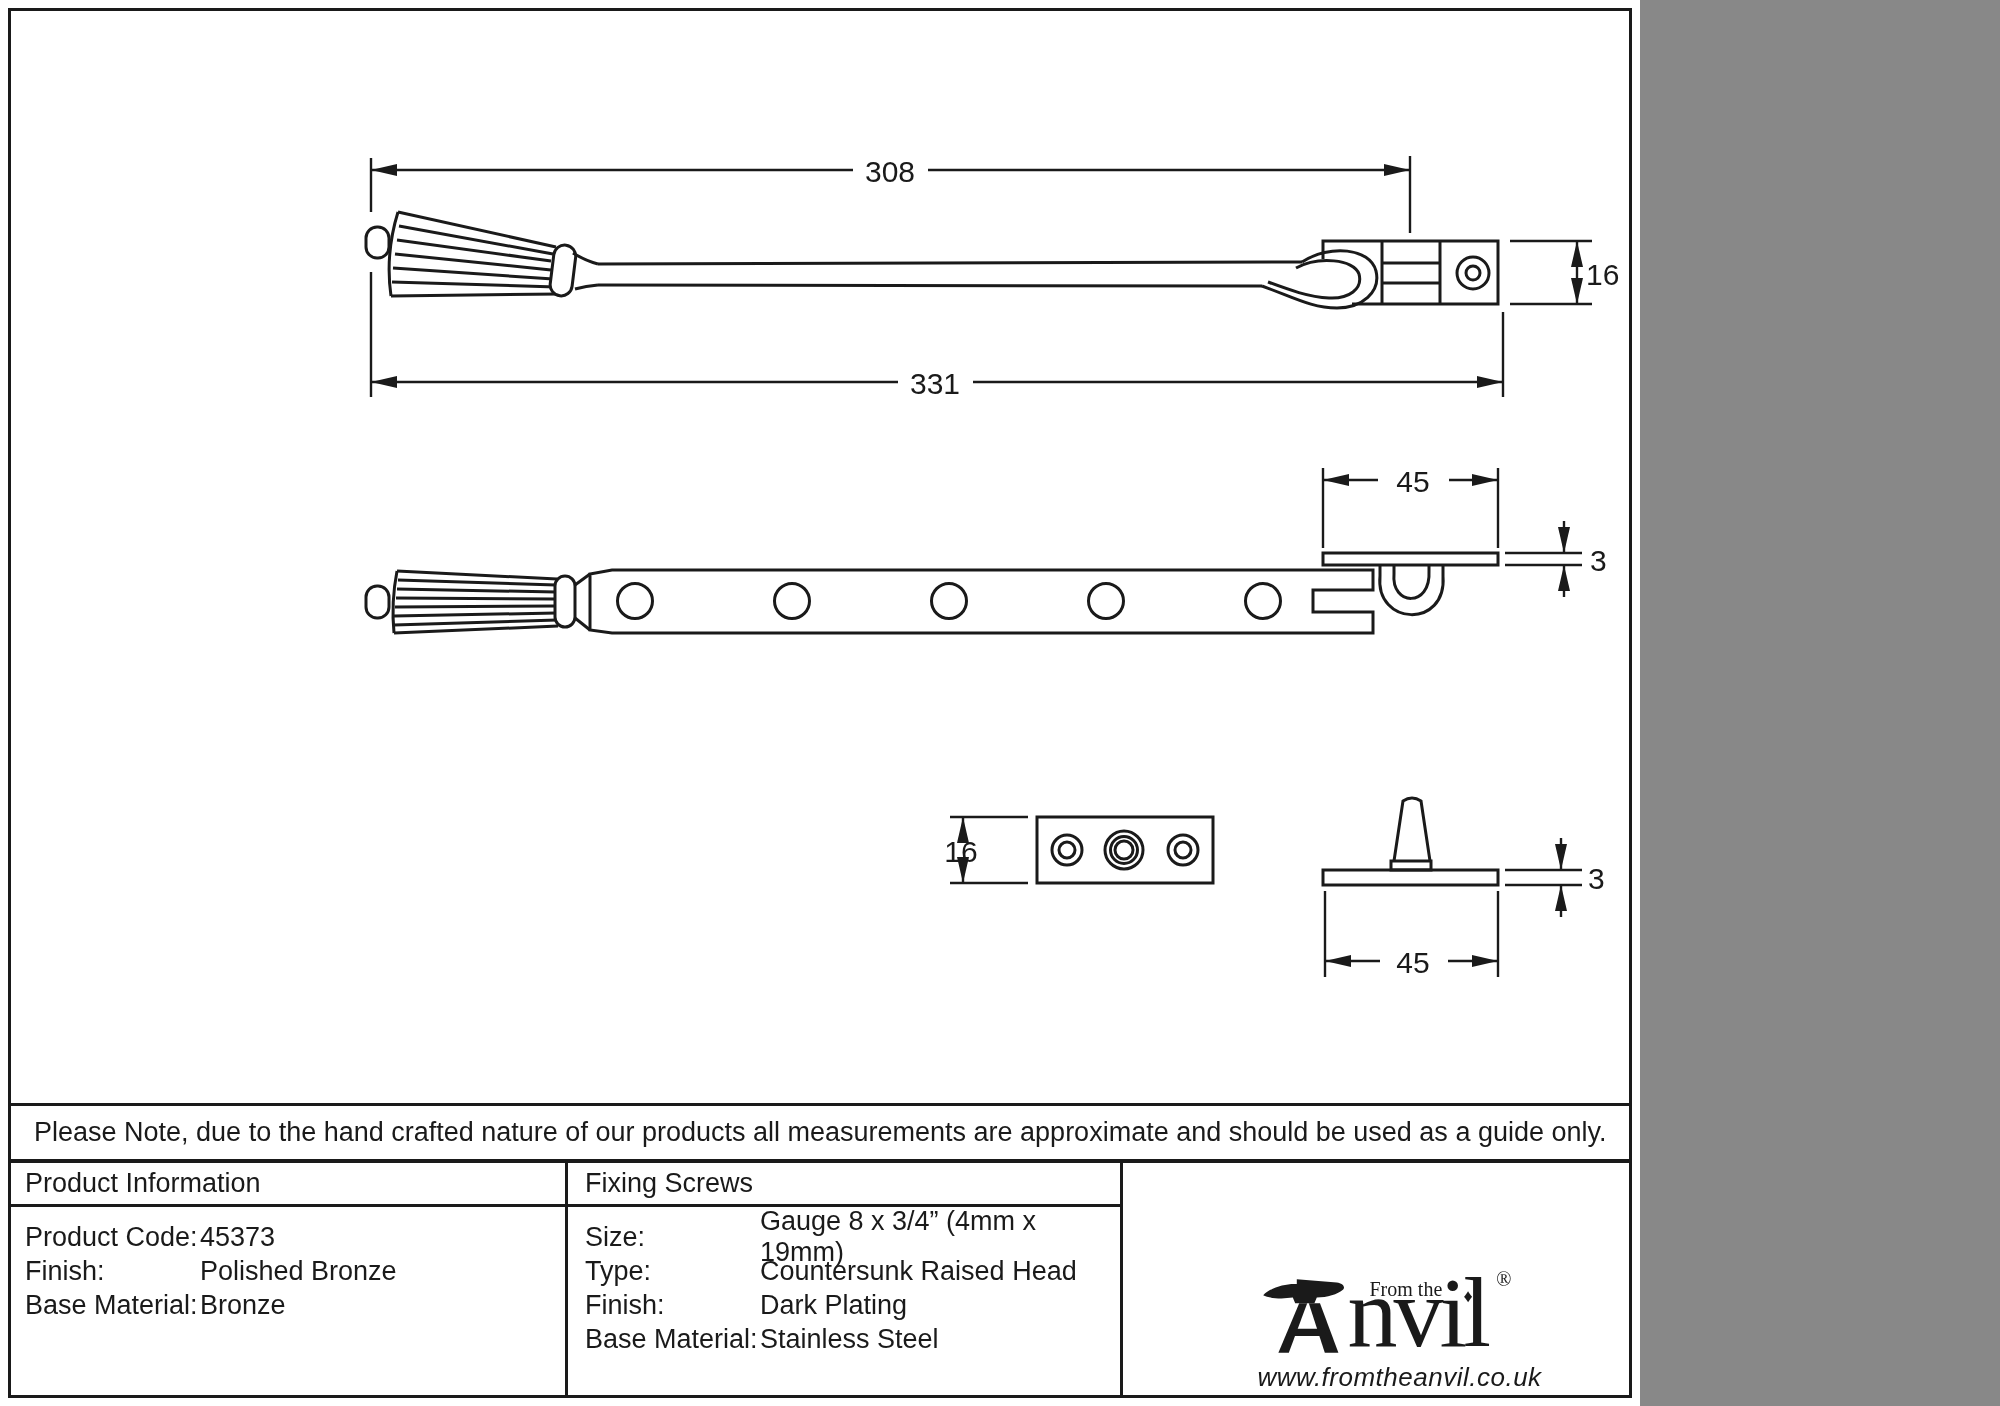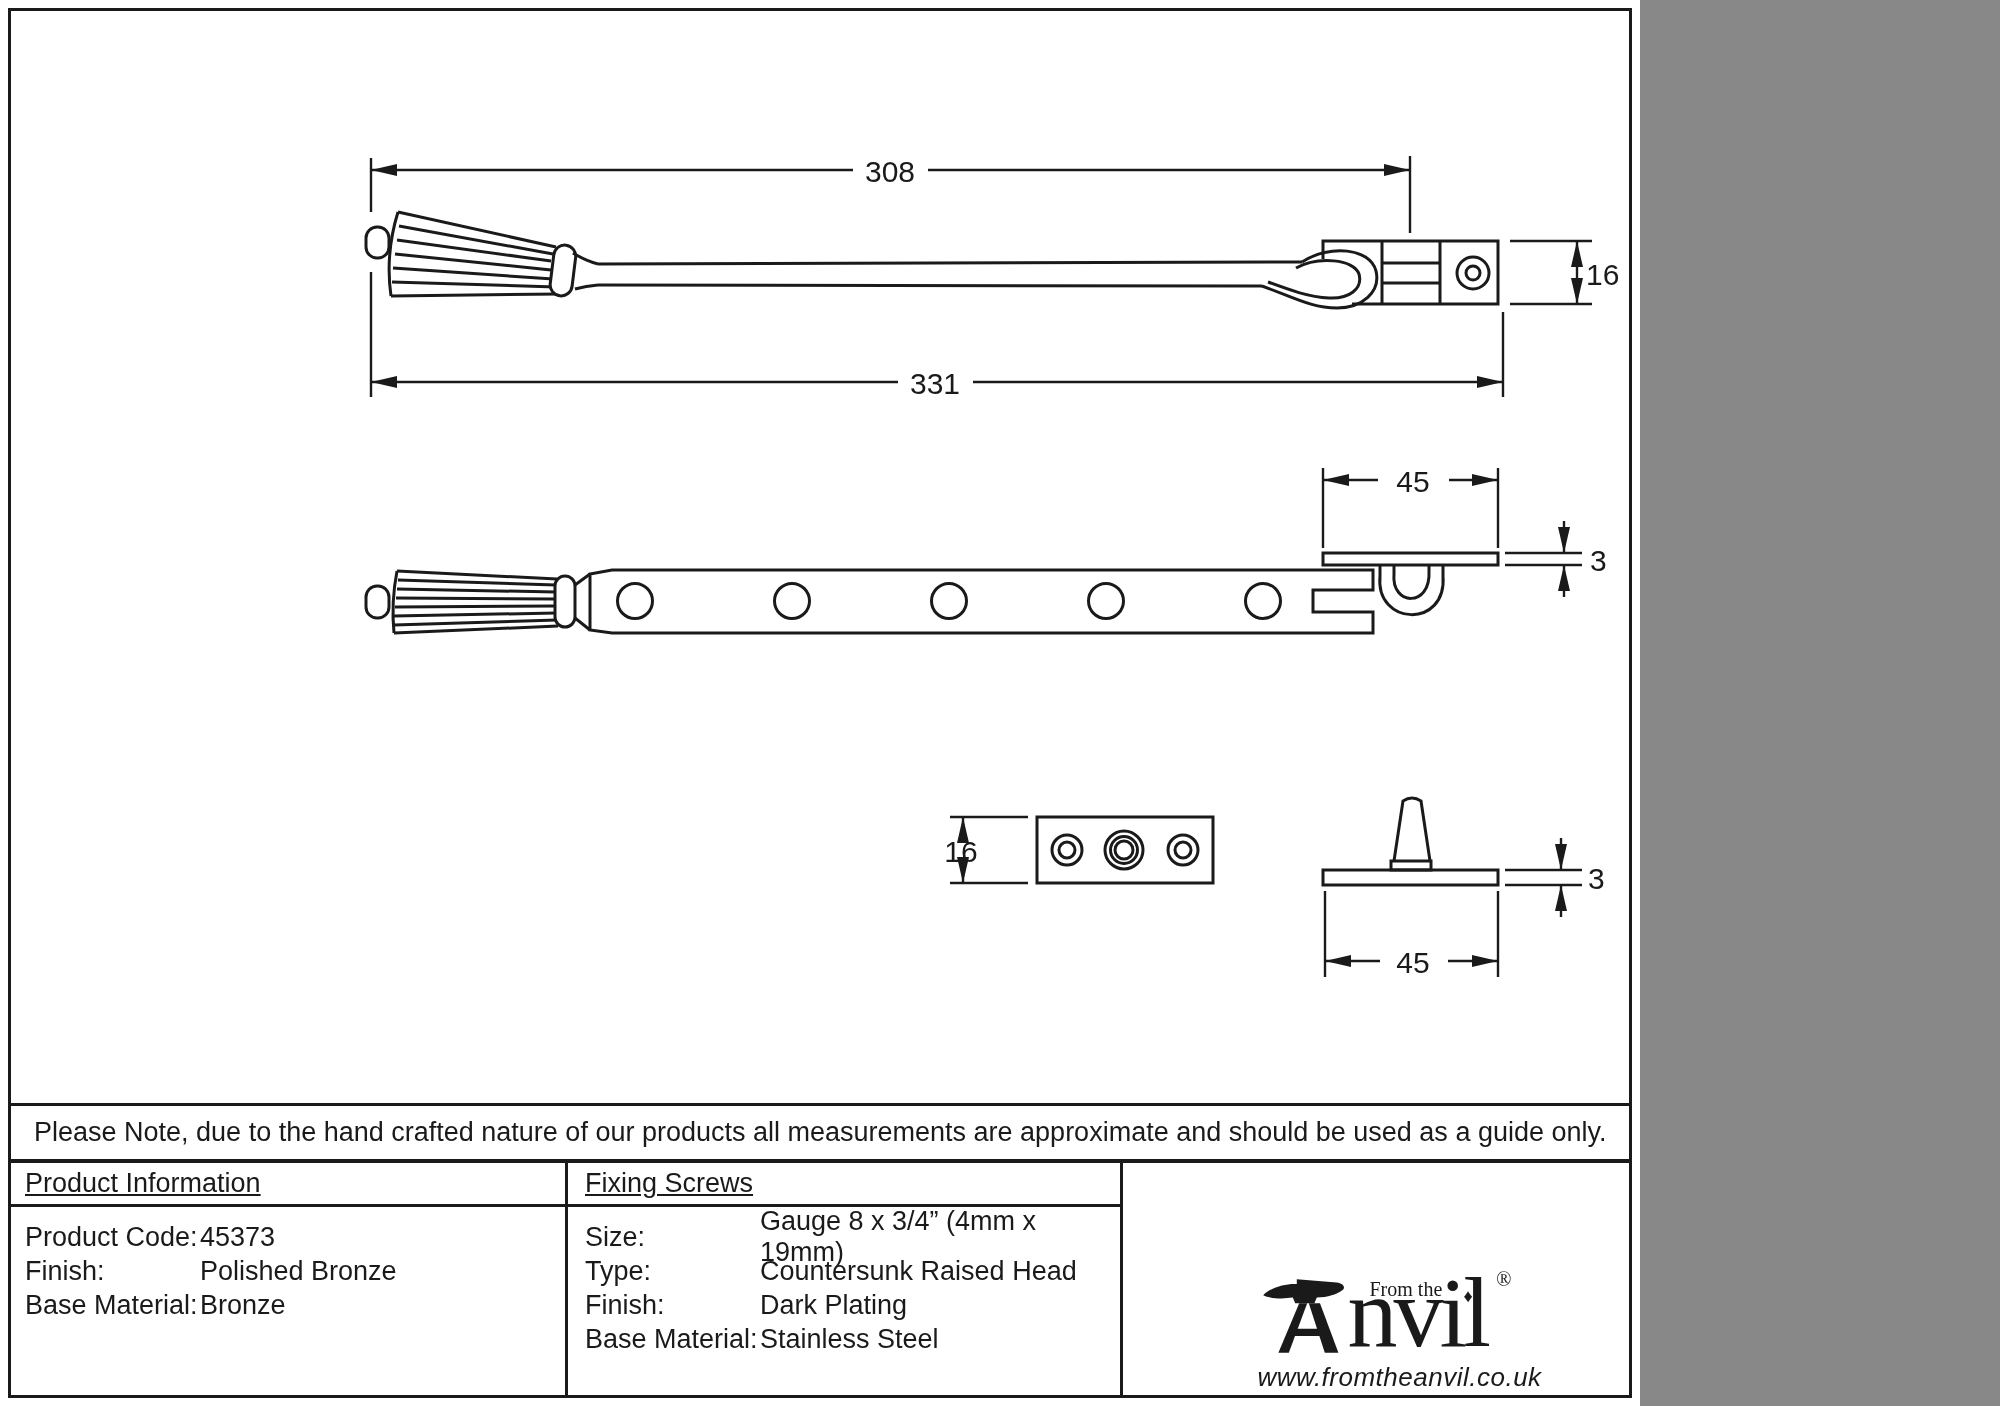--- a/index.html
+++ b/index.html
@@ -25,21 +25,21 @@
   .bottom{ position:absolute; left:8px; right:8px; top:1103px; bottom:8px;
     border-top:3px solid var(--ink); display:flex; flex-direction:column;
     font-size:27px; }
   .note-row{ height:53px; border-bottom:4px solid var(--ink);
     display:flex; align-items:center; padding-left:26px; }
   .spec-table{ flex:1; display:flex; min-height:0; }
   .col{ border-right:3px solid var(--ink); display:flex; flex-direction:column; box-sizing:border-box; }
   .c1{ width:560px; } .c2{ width:515px; } .c3{ width:555px; }
   .c4{ flex:1; border-right:none; align-items:center; justify-content:flex-end; display:flex; }
   .col-h{ height:41px; border-bottom:3px solid var(--ink);
-    display:flex; align-items:center; padding-left:17px; flex:none;text-decoration:underline; }
+    display:flex; align-items:center; padding-left:17px; flex:none; }
   .col-b{ flex:1; padding:13px 6px 6px 17px; }
   .kv{ display:flex; height:34px; align-items:center; }
   .k{ width:175px; flex:none; }
   .li{ height:34px; display:flex; align-items:center; }
 
   
   .logo{ position:relative; width:252px; height:128px; }
   .anvil-a{ position:absolute; left:2px; top:6px; width:100px; height:80px; }
   .nvil{ position:absolute; left:96px; top:-7px; font-family:"Liberation Serif", serif;
     font-size:100px; line-height:100px; letter-spacing:-4px; }

